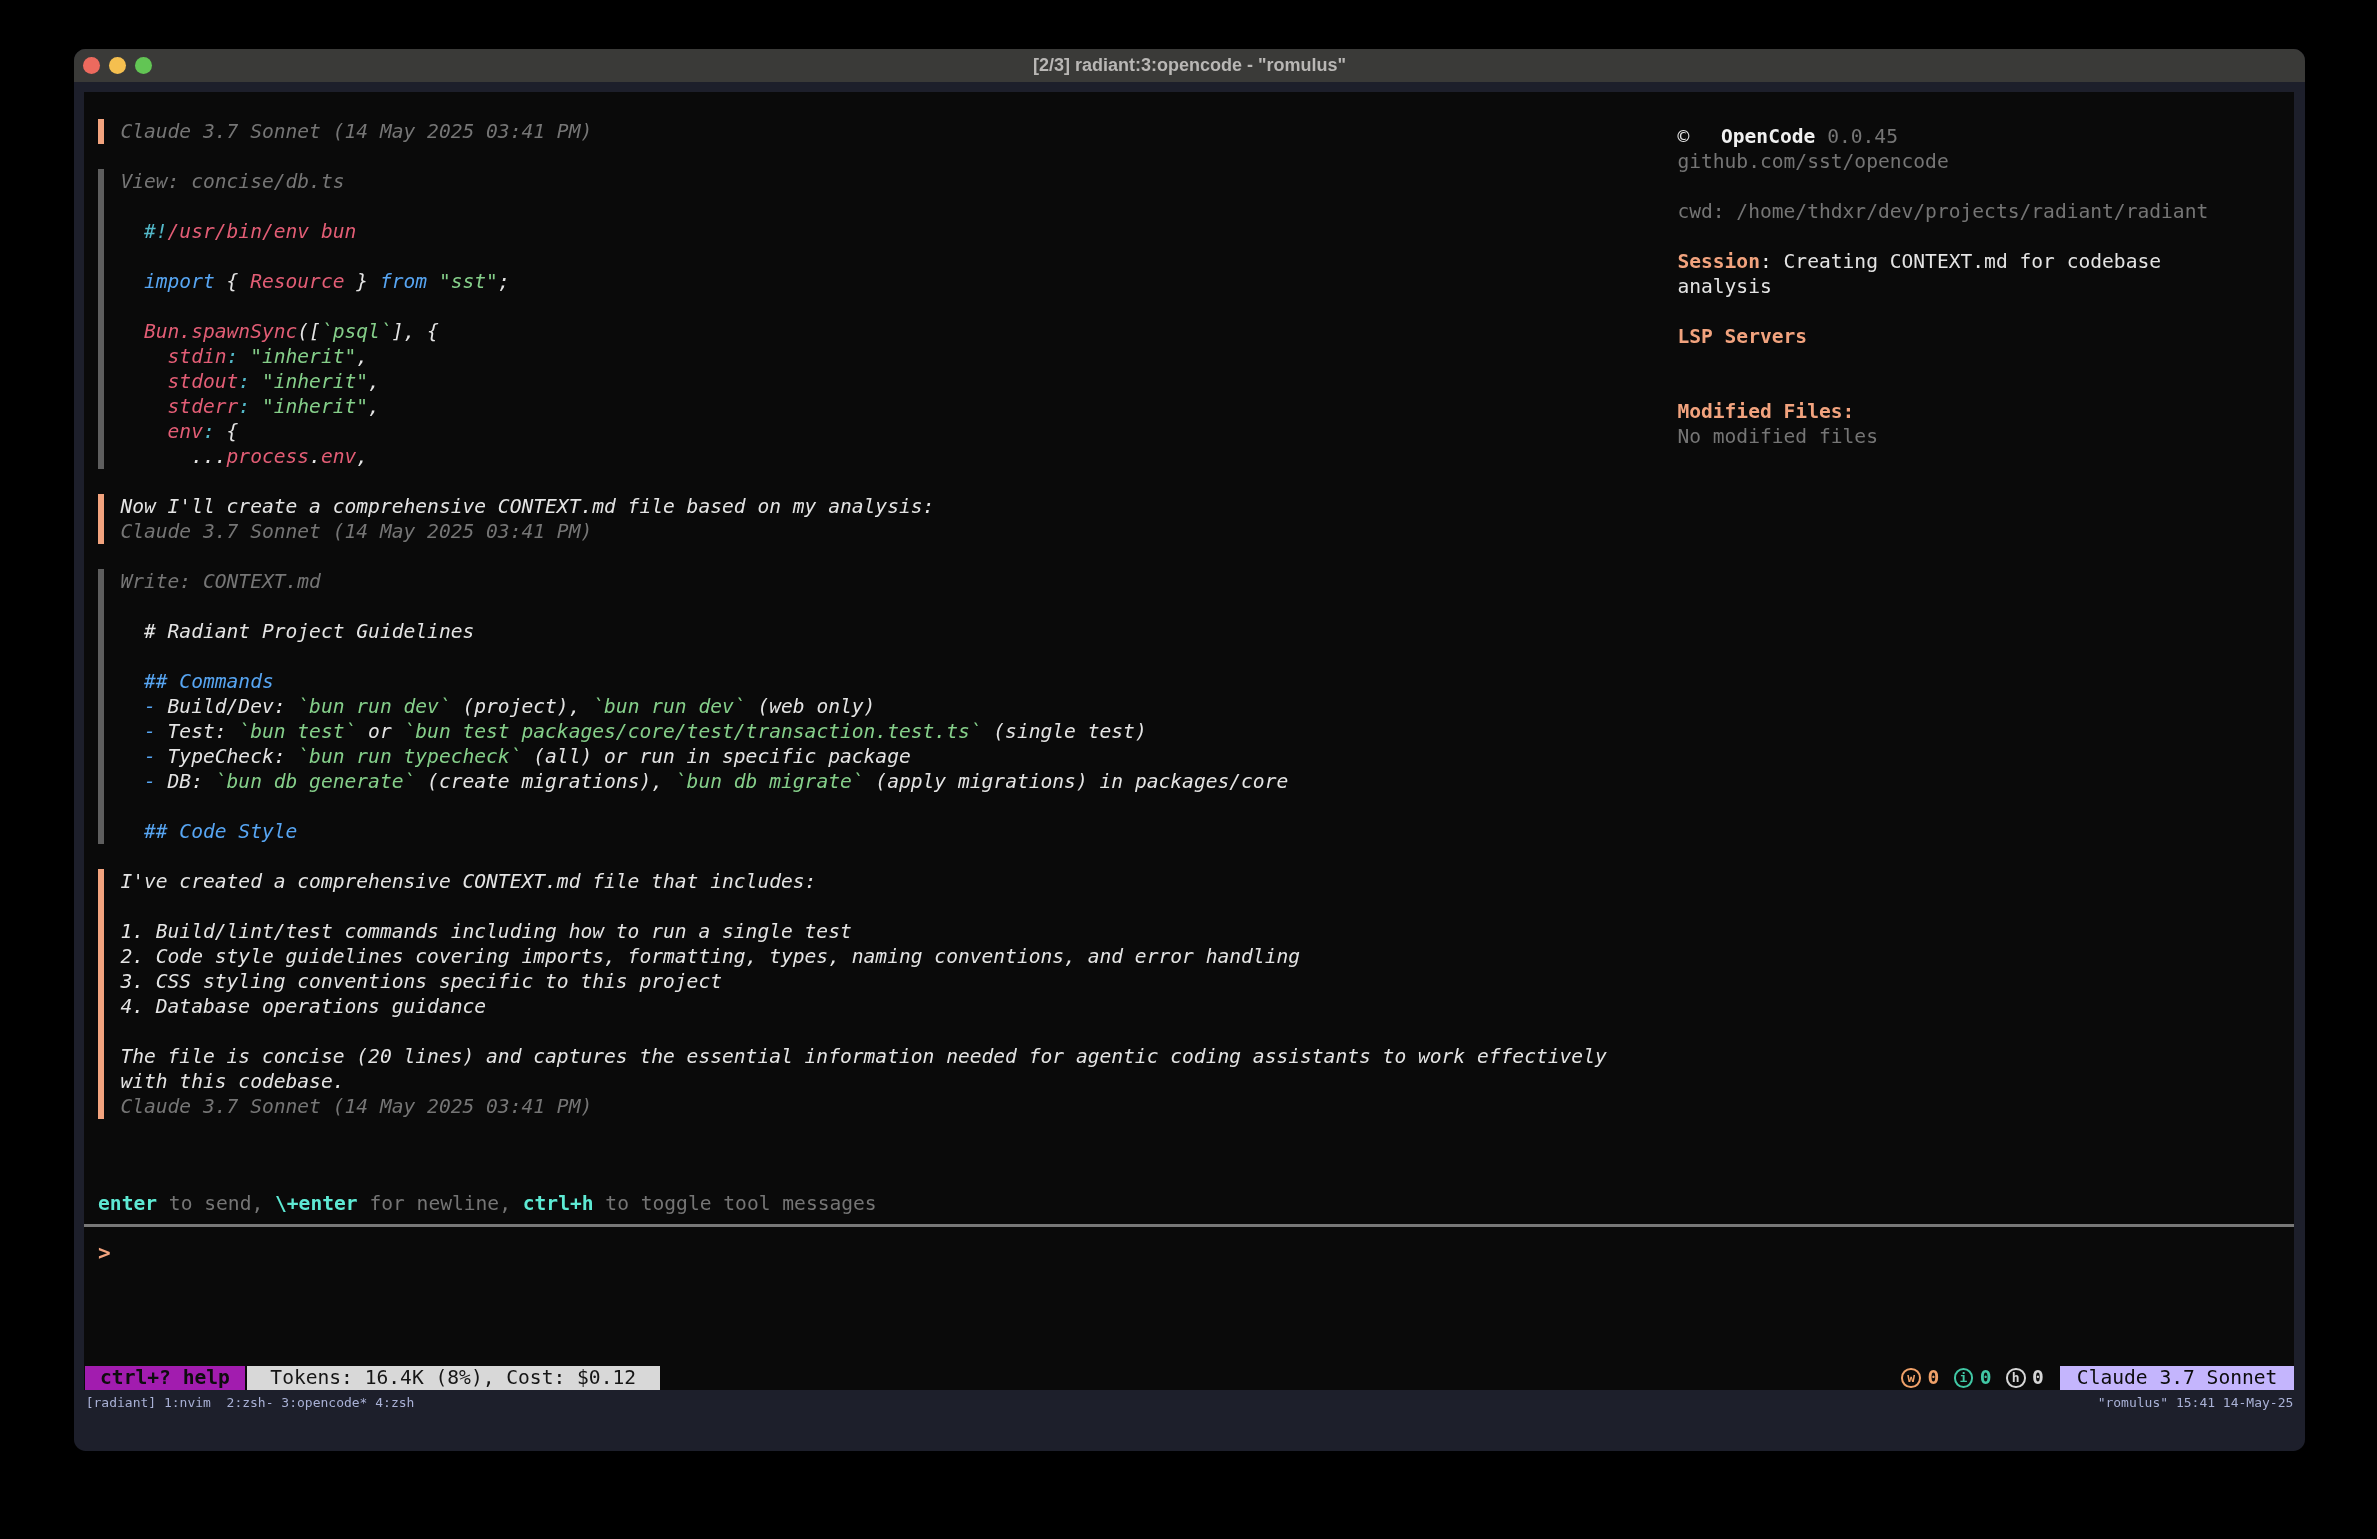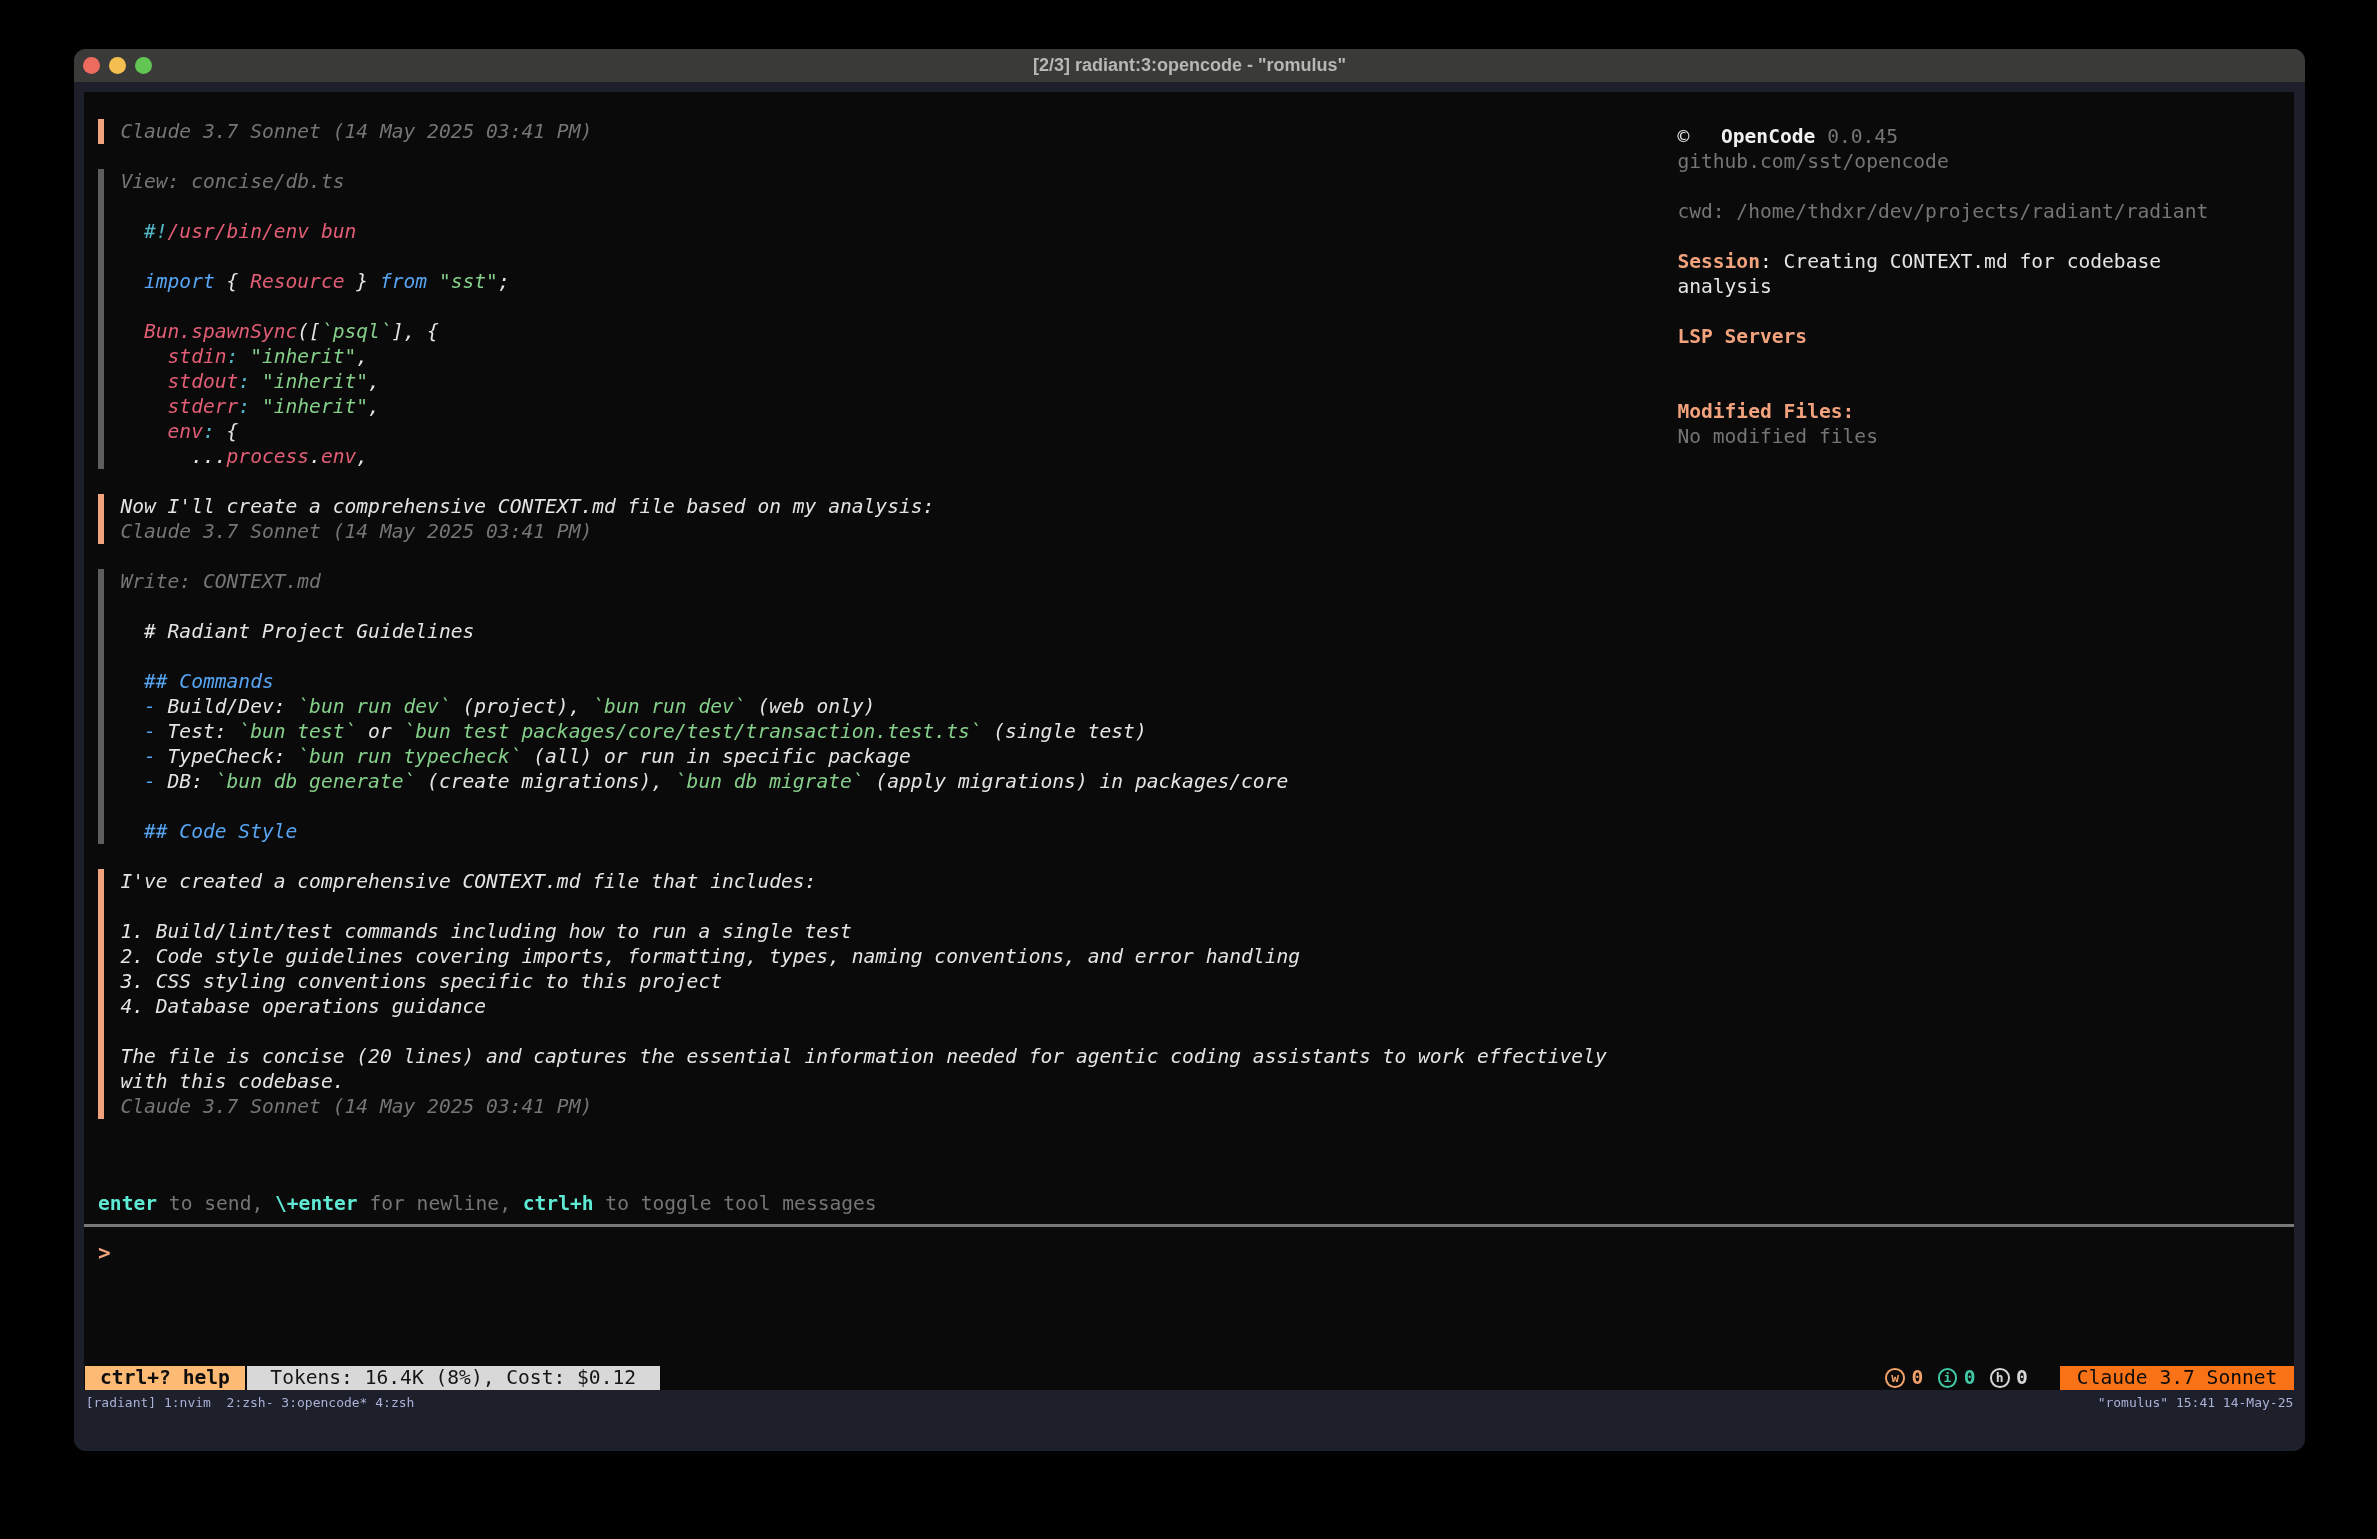--- a/index.html
+++ b/index.html
@@ -46,29 +46,29 @@
   .lav{color:#a9b1d6;}
   
   .sidepanel{position:absolute;left:1593px;top:32px;width:607px;}
   
   .hintline{position:absolute;left:13.7px;top:1099px;height:25px;line-height:25px;white-space:pre;}
   .divider{position:absolute;left:0;right:0;top:1132px;height:2.6px;background:#787878;}
   .promptline{position:absolute;left:13.7px;top:1149px;height:25px;line-height:25px;}
   .prompt-symbol{color:#f2a37e;font-weight:bold;font-size:21px;}
   .statusbar{position:absolute;left:0.7px;right:0;top:1274px;height:23.5px;display:flex;align-items:center;}
   .badge{height:23.5px;line-height:23.5px;white-space:pre;}
-  .badge-help{background:#fdba74;color:#0d0d0d;font-weight:bold;padding:0 15px;margin-right:2px;}
+  .badge-help{background:#a21caf;color:#0d0d0d;font-weight:bold;padding:0 15px;margin-right:2px;}
   .badge-tokens{background:#d8d8d8;color:#161616;padding:0 23.5px;}
   .status-right{margin-left:auto;display:flex;align-items:center;gap:13px;}
   .indicator{display:flex;align-items:center;gap:6.5px;font-weight:bold;}
   .ind-circle{
     display:inline-flex;width:19.6px;height:19.6px;border:2px solid currentColor;border-radius:50%;
     align-items:center;justify-content:center;font-size:13px;font-weight:bold;box-sizing:border-box;
   }
-  .badge-model{background:#f97316;color:#0c0c0c;padding:0 17px;margin-left:19px;}
+  .badge-model{background:#c4b5fd;color:#0c0c0c;padding:0 17px;margin-left:3px;}
   
   .tmuxbar{
     position:absolute;left:0;width:100%;top:1341px;height:25px;line-height:25px;
     display:flex;padding:0 11.7px;box-sizing:border-box;font-size:13px;color:#a9b1d6;
   }
   .tmux-left{white-space:pre;}
   .tmux-right{margin-left:auto;white-space:pre;}
 </style>
 </head>
 <body>

